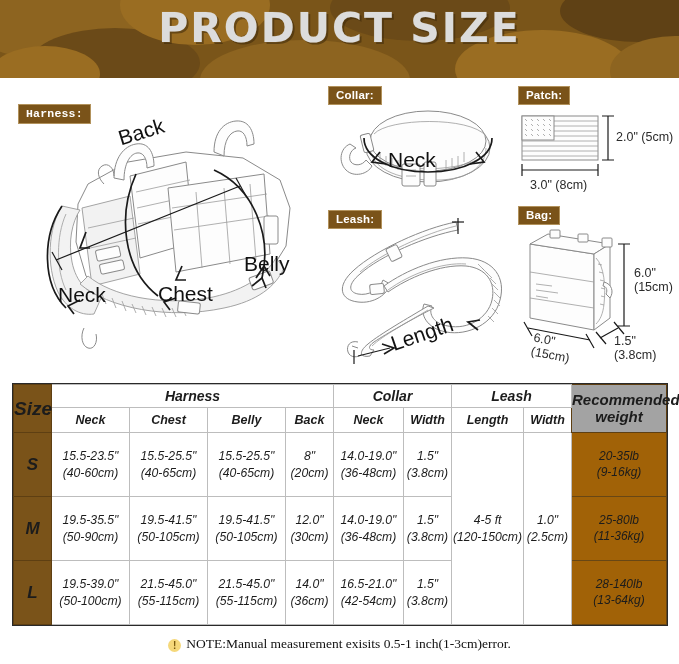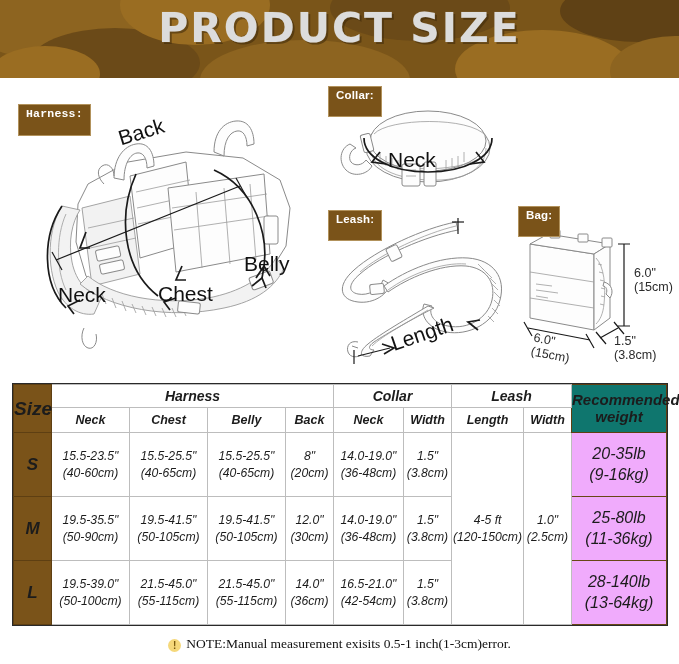--- a/index.html
+++ b/index.html
@@ -34,21 +34,21 @@
   }
 
   
   .diagrams{position:absolute;left:0;top:78px;width:679px;height:294px;}
 
   .chip{
     position:absolute;
     background:#7a5319;
     color:#ffffff;
     font-size:11.5px;font-weight:bold;
-    padding:2px 7px 15px 7px;
+    padding:2px 7px 3px 7px;
     border:1.5px solid #b2925c;
     font-family:"Liberation Sans", sans-serif;
     letter-spacing:.2px;
     white-space:nowrap;
     z-index:6;
     text-align:right;
   }
 
   .panel{position:absolute;}
 
@@ -106,27 +106,27 @@
     background:#7a5319;color:#fff8ee;
     font-size:17px;font-weight:bold;
     border-color:#5e3f12 !important;
   }
   .sizehdr{
     background:#7a5319;color:#fff8ee;
     font-size:19px;font-weight:bold;
     border-color:#5e3f12 !important;
   }
   .rechdr{
-    background:#0f766e;color:#fff8ee;
+    background:#a3a3a3;color:#fff8ee;
     font-size:15px;font-weight:bold;line-height:1.12;
     border-color:#5e3f12 !important;
   }
   .reccell{
-    background:#f0abfc;color:#fff8ee;
-    font-size:16px;line-height:1.3;
+    background:#a16207;color:#fff8ee;
+    font-size:12px;line-height:1.3;
     border-color:#684715 !important;
   }
   .datacell{
     font-size:12.2px;line-height:1.32;height:63px;
   }
   .leashcell{font-size:12.2px;line-height:1.32;margin-top:48px;}
 
   
   .note{
     position:absolute;left:0;top:636px;width:679px;
@@ -240,20 +240,40 @@
       <path class="ln2" d="M52 66 L52 76 M58 70 L58 80 M64 72 L64 82 M70 74 L70 84 M118 74 L118 84 M124 72 L124 82 M130 70 L130 80 M136 66 L136 76"></path>
 
       <path class="dk" d="M36 52 C36 72 64 86 100 86 C136 86 164 72 164 52"></path>
       <path class="dk" d="M52 66 L44 76 L58 78" fill="#1a1a1a" stroke="none"></path>
       <path class="dk" d="M148 66 L156 76 L142 78" fill="#1a1a1a" stroke="none"></path>
     </svg>
 
     <div class="calloutlbl" style="left:60px;top:62px;">Neck</div>
   </div>
 
+  <div class="panel" style="left:518px;top:8px;width:158px;height:115px;">
+    <div class="chip" style="left:0px;top:0px;">Patch:</div>
+
+    <svg width="158" height="115" viewBox="0 0 158 115">
+
+      <rect class="fillw" x="4" y="30" width="76" height="44"></rect>
+      <path class="ln2" d="M4 35 L80 35 M4 40 L80 40 M4 45 L80 45 M4 50 L80 50 M4 55 L80 55 M4 60 L80 60 M4 65 L80 65 M4 70 L80 70"></path>
+      <rect class="fillw" x="4" y="30" width="32" height="24"></rect>
+      <path class="ln2" d="M7 33 l2 2 M13 33 l2 2 M19 33 l2 2 M25 33 l2 2 M31 33 l2 2 M7 38 l2 2 M13 38 l2 2 M19 38 l2 2 M25 38 l2 2 M31 38 l2 2 M7 43 l2 2 M13 43 l2 2 M19 43 l2 2 M25 43 l2 2 M31 43 l2 2 M7 48 l2 2 M13 48 l2 2 M19 48 l2 2 M25 48 l2 2 M31 48 l2 2"></path>
+
+      <path class="dim" d="M90 30 L90 74"></path>
+      <path class="dim" d="M84 30 L96 30 M84 74 L96 74"></path>
+
+      <path class="dim" d="M4 84 L80 84"></path>
+      <path class="dim" d="M4 78 L4 90 M80 78 L80 90"></path>
+    </svg>
+
+    <div class="dimtxt" style="left:98px;top:44px;">2.0" (5cm)</div>
+    <div class="dimtxt" style="left:12px;top:92px;">3.0" (8cm)</div>
+  </div>
 
   <div class="panel" style="left:328px;top:128px;width:190px;height:160px;">
     <div class="chip" style="left:0px;top:4px;">Leash:</div>
 
     <svg width="190" height="160" viewBox="0 0 190 160">
 
       <path class="fillw" d="M128 16 C96 22 48 44 26 64 C8 80 12 94 30 96 C46 98 60 88 62 78 L55 74 C52 84 40 90 30 88 C20 86 20 78 32 68 C52 50 98 30 130 24 Z"></path>
       <path class="ln2" d="M128 20 C98 27 52 48 32 66"></path>
       <rect class="fillw" x="60" y="40" width="12" height="14" rx="2" transform="rotate(-26 66 47)"></rect>
       <rect class="fillw" x="42" y="78" width="14" height="10" rx="2" transform="rotate(-6 49 83)"></rect>

